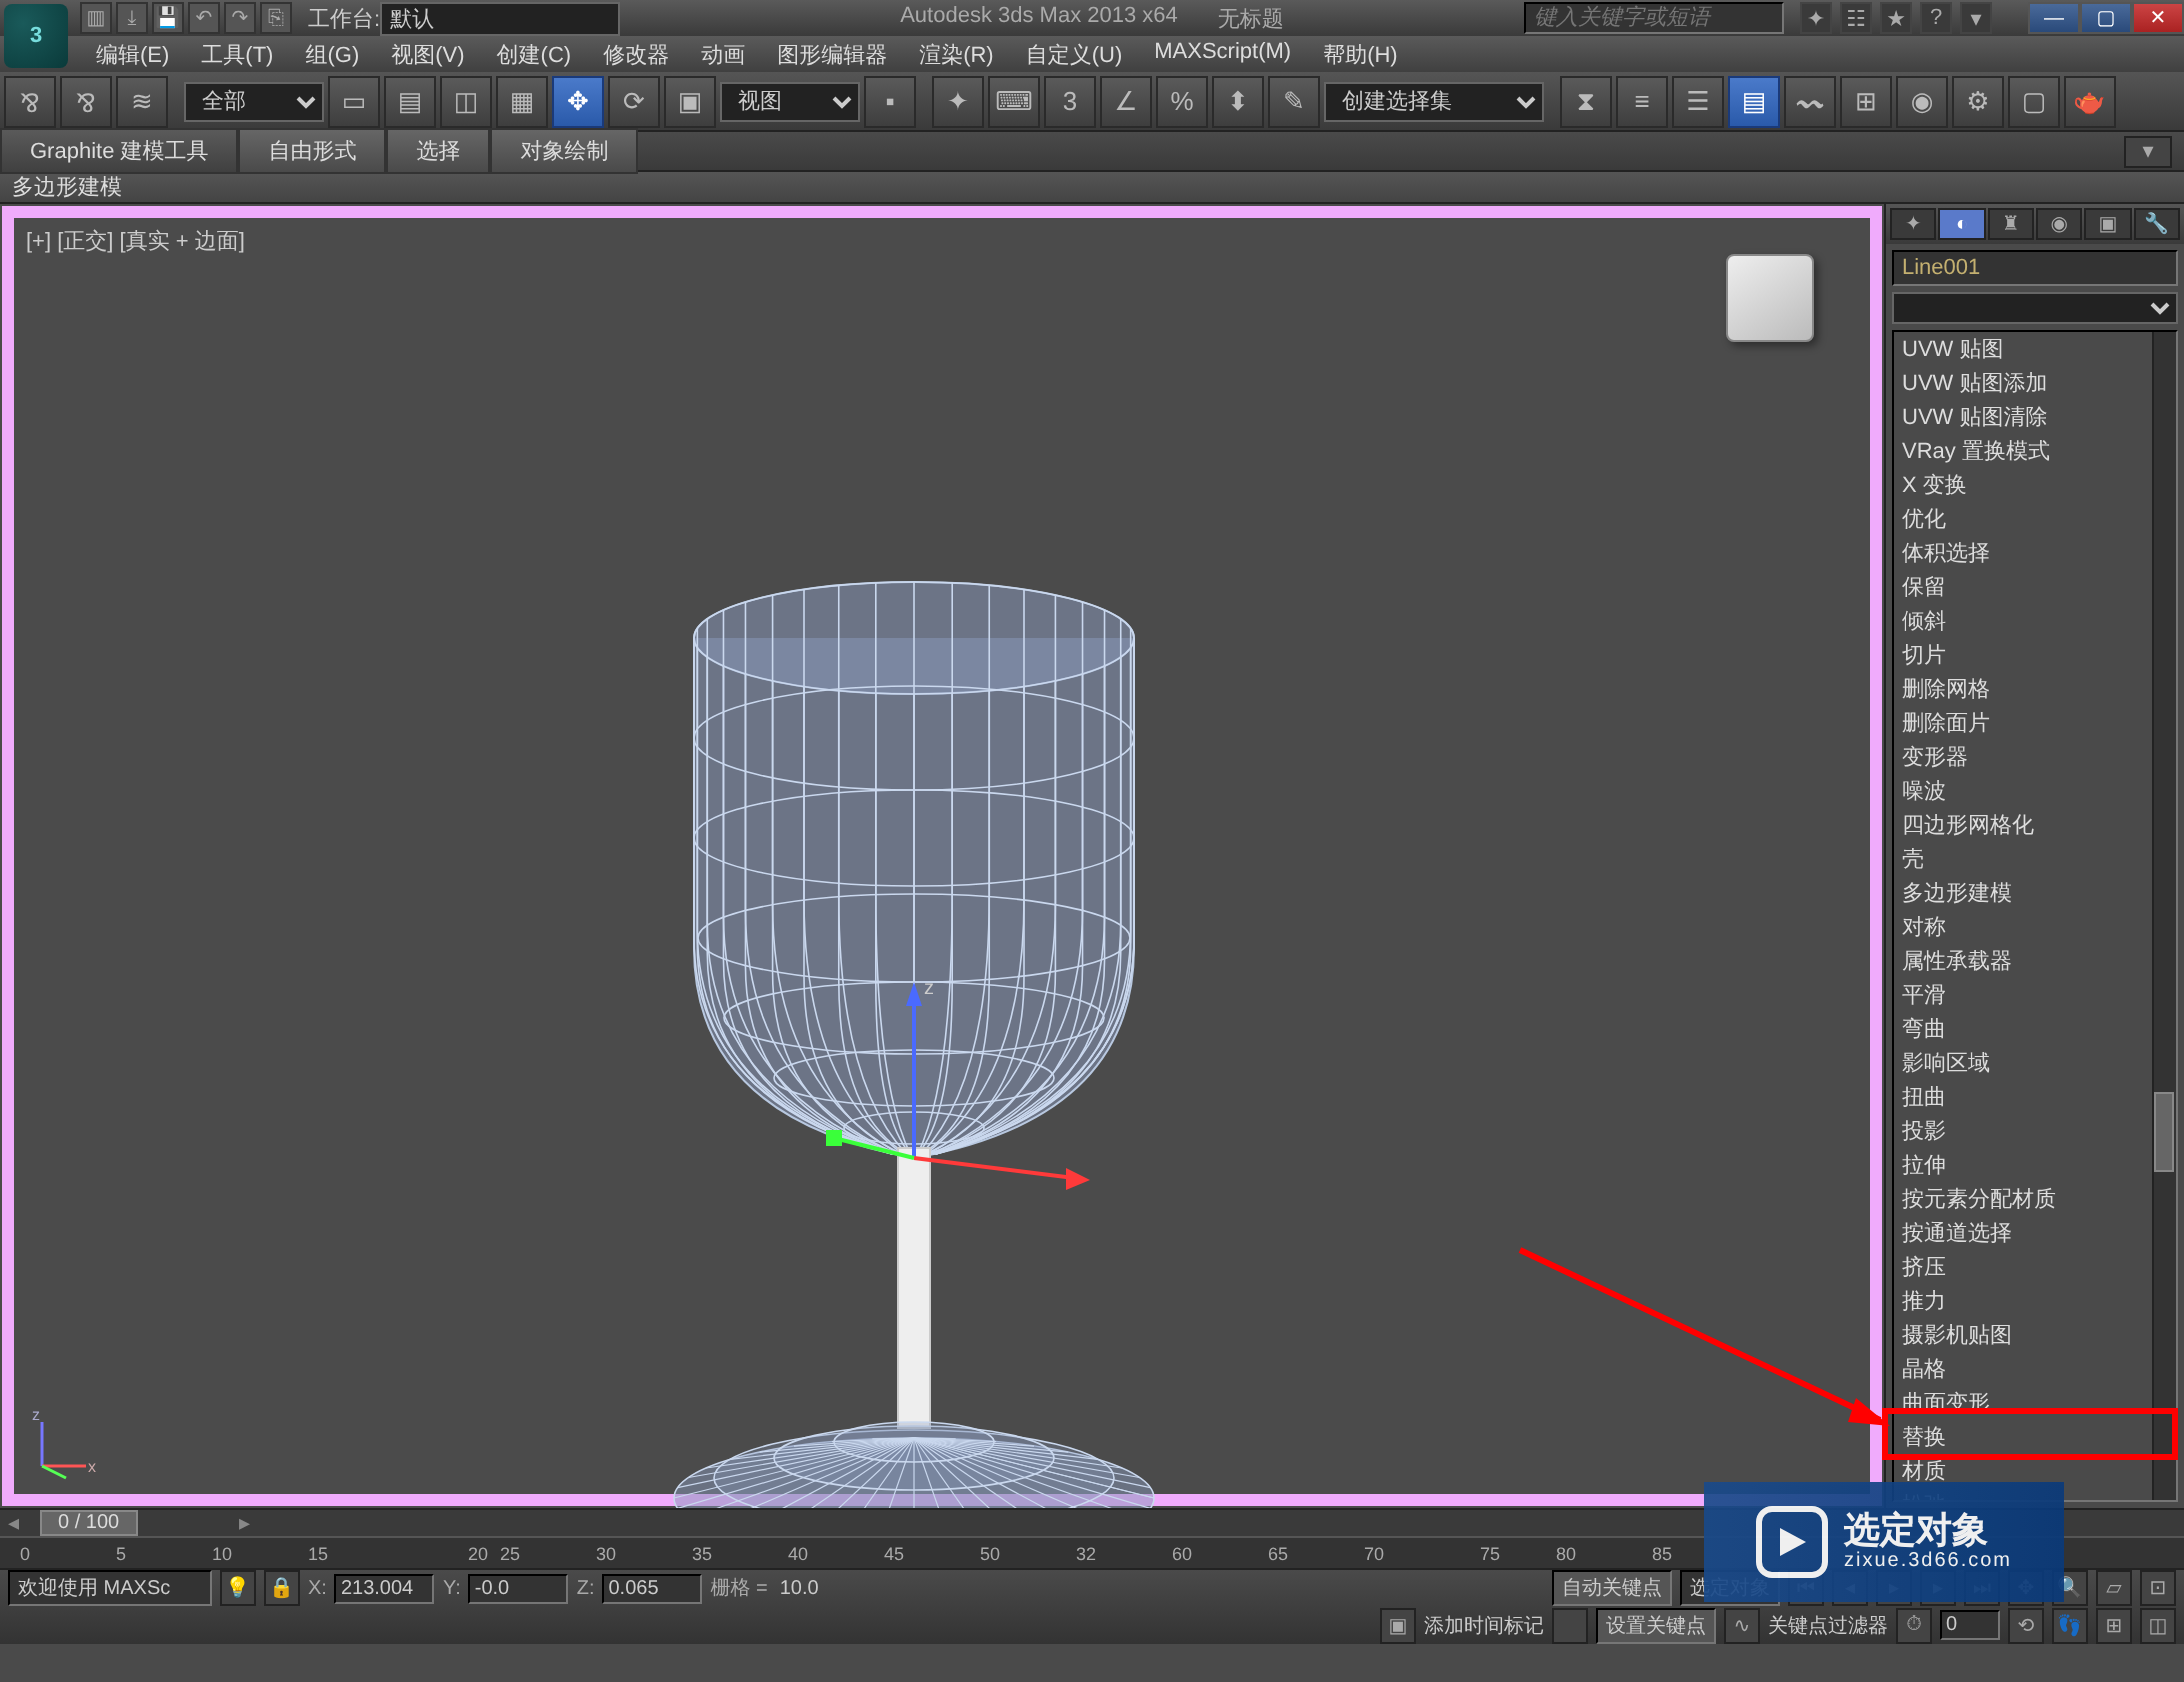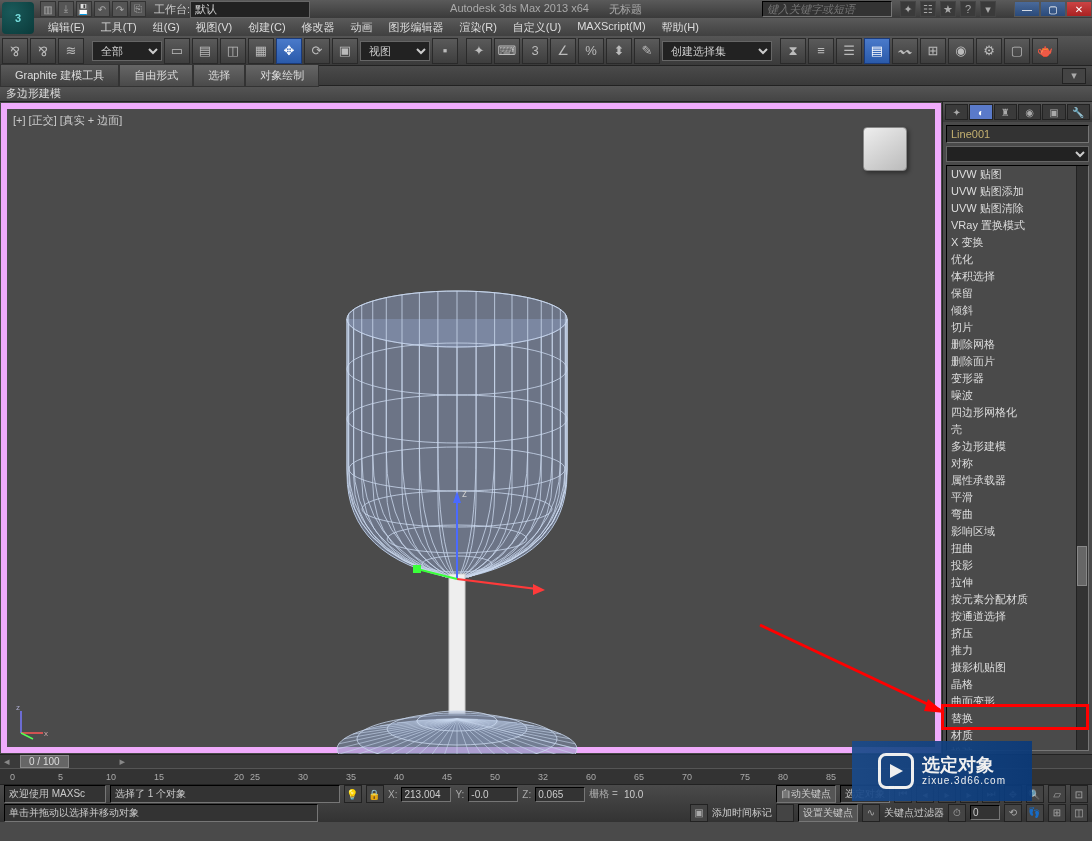--- a/index.html
+++ b/index.html
@@ -564,21 +564,20 @@
     <span class="time-tick" style="left: 634px;">65</span>
     <span class="time-tick" style="left: 682px;">70</span>
     <span class="time-tick" style="left: 730px; margin-left: 10px;">75</span>
     <span class="time-tick" style="left: 778px;">80</span>
     <span class="time-tick" style="left: 826px;">85</span>
   </div>
 
 <div class="statusbar">
   <div class="status-row">
     <div class="status-field" style="width:102px">欢迎使用  MAXSc</div>
-    <div class="status-field" style="width:230px">选择了 1 个对象</div>
     <div class="sb-btn">💡</div>
     <div class="sb-btn">🔒</div>
     <span class="coord-label">X:</span>
     <input class="coord-val" value="213.004" style="">
     <span class="coord-label">Y:</span>
     <input class="coord-val" value="-0.0" style="">
     <span class="coord-label">Z:</span>
     <input class="coord-val" value="0.065" style="">
     <span class="coord-label">栅格 =</span>
     <span class="coord-val" style="border:none;background:none;">10.0</span>
@@ -589,21 +588,20 @@
     <div class="sb-btn">◂</div>
     <div class="sb-btn">▸</div>
     <div class="sb-btn">▸</div>
     <div class="sb-btn">⏭</div>
     <div class="sb-btn">✥</div>
     <div class="sb-btn">🔍</div>
     <div class="sb-btn">▱</div>
     <div class="sb-btn">⊡</div>
   </div>
   <div class="status-row">
-    <div class="status-field" style="width:314px">单击并拖动以选择并移动对象</div>
     <div style="flex:1"></div>
     <div class="sb-btn">▣</div>
     <span>添加时间标记</span>
     <div class="sb-btn">�⴮</div>
     <div class="status-field" style="background:#555">设置关键点</div>
     <div class="sb-btn">∿</div>
     <span>关键点过滤器</span>
     <div class="sb-btn">⏱</div>
     <input class="coord-val" style="width: 30px;" value="0">
     <div class="sb-btn">⟲</div>

